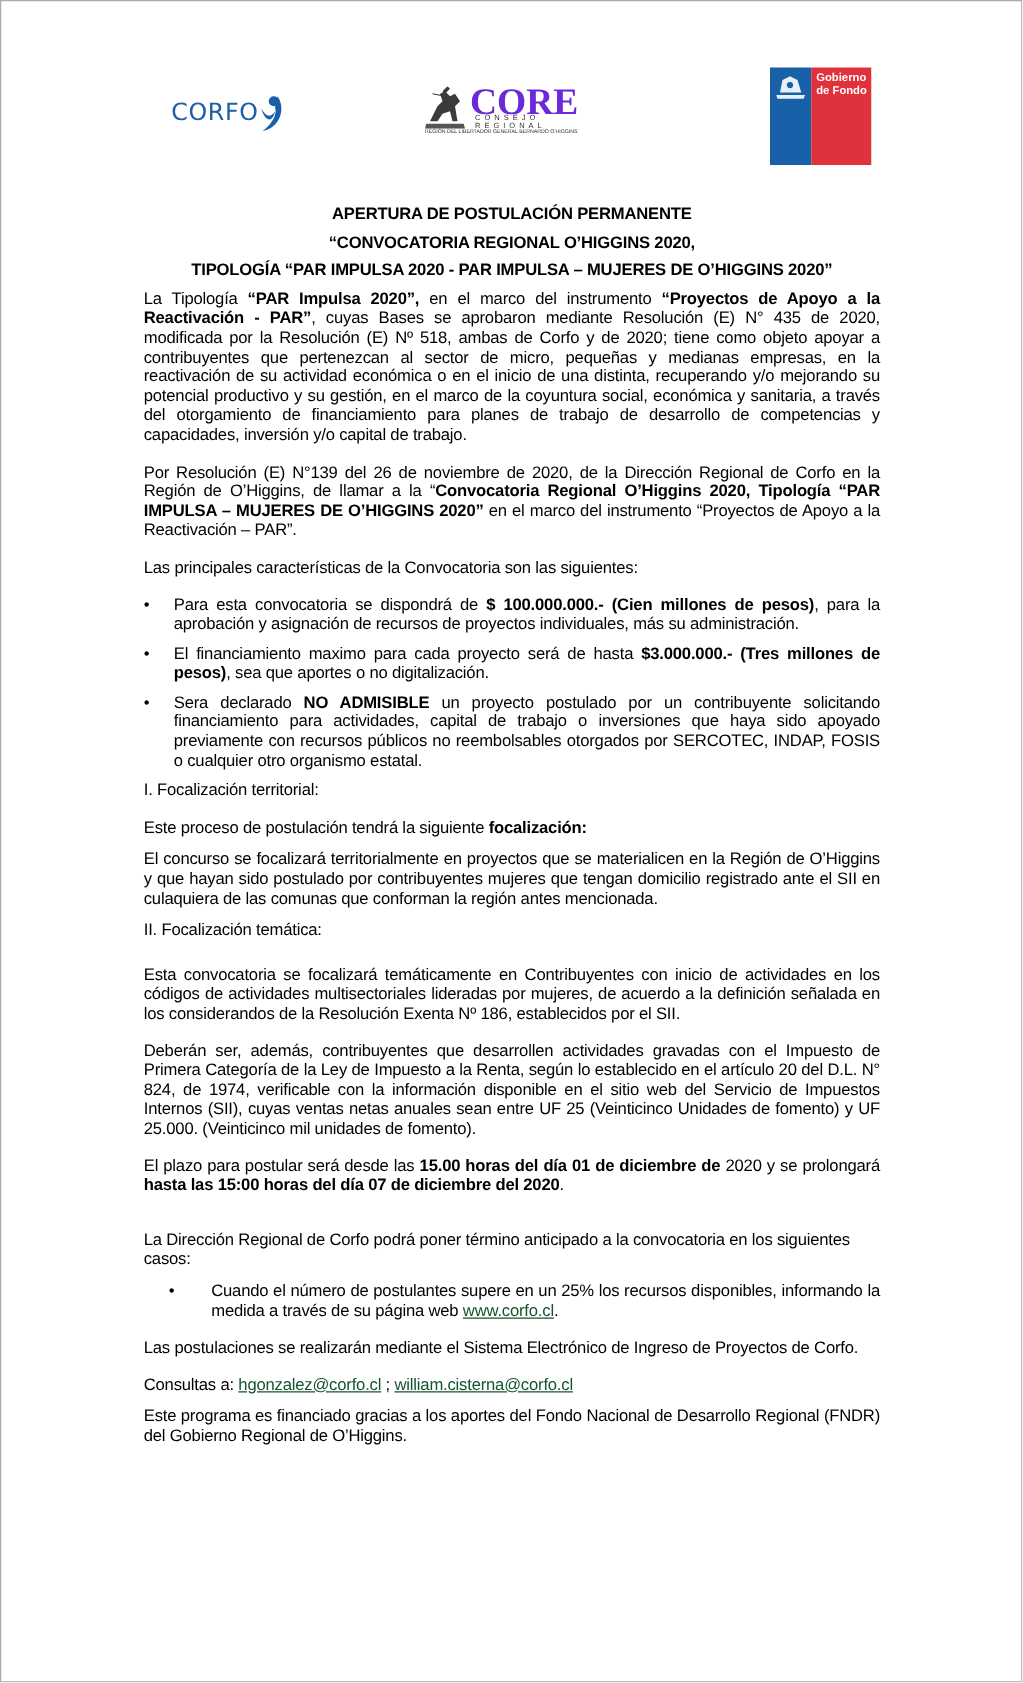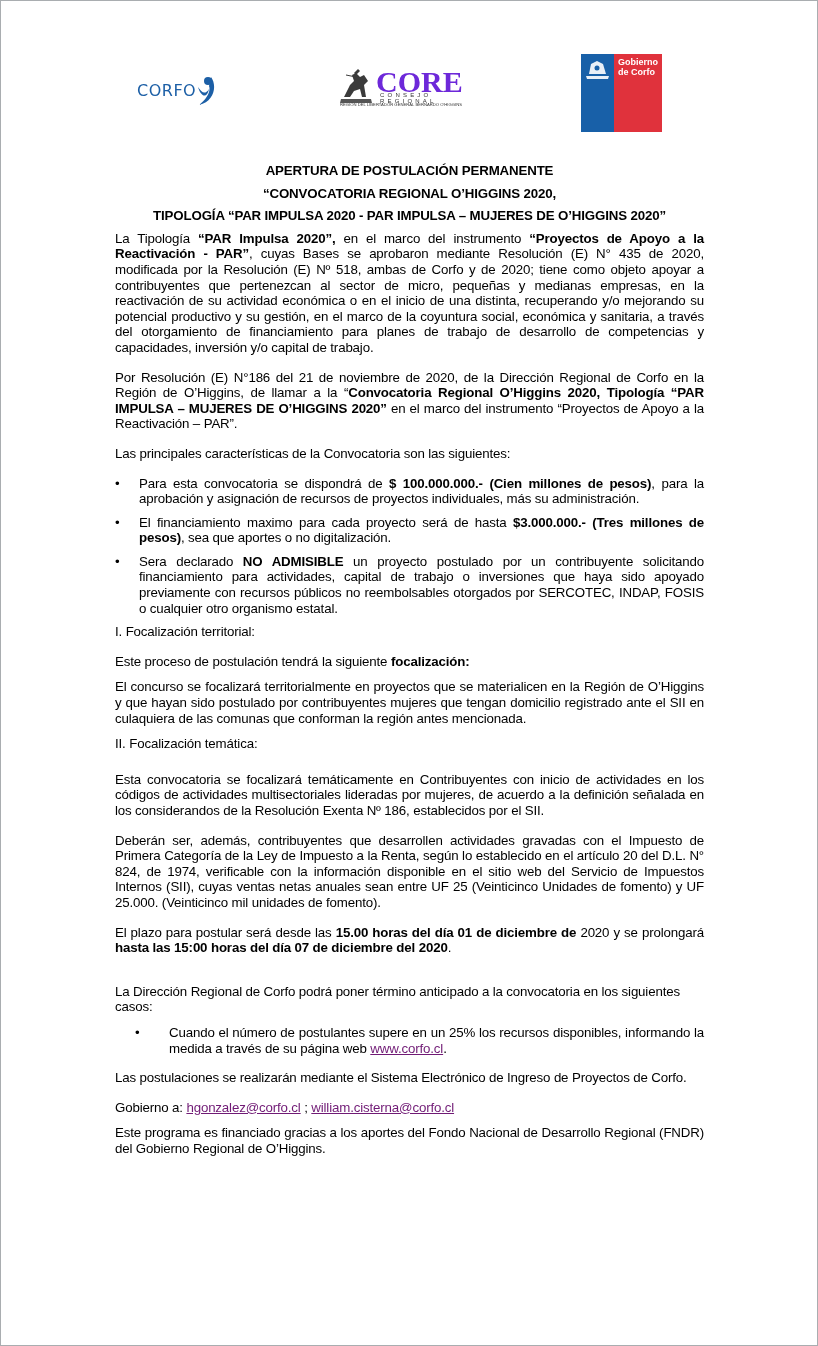--- a/index.html
+++ b/index.html
@@ -5,62 +5,62 @@
   html, body { margin: 0; padding: 0; background: #ffffff; }
   body { width: 818px; height: 1346px; position: relative; overflow: hidden; }
   .frame {
     position: absolute; left: 0; top: 0; width: 816px; height: 1344px;
     border: 1px solid #a9adb0; background: #ffffff;
   }
   .logos { position: absolute; left: 0; top: 0; width: 818px; height: 140px; }
   .corfo-logo {
     position: absolute; left: 136px; top: 72px; height: 34px;
     display: flex; align-items: center;
-    font-family: "DejaVu Sans", sans-serif; font-size: 16px; color: #1c5fa6;
+    font-family: "DejaVu Sans", sans-serif; font-size: 19px; color: #1c5fa6;
     letter-spacing: 0.5px;
   }
   .corfo-mark { position: relative; width: 18px; height: 30px; margin-left: 1px; }
   .core-logo { position: absolute; left: 337px; top: 68px; width: 128px; height: 40px; }
   .core-horse {
     position: absolute; left: 0; top: 0; width: 36px; height: 34px;
   }
   .core-text {
     position: absolute; left: 38px; top: -4px; font-family: Liberation Serif, serif;
     font-weight: bold; font-size: 30px; color: #6d28d9; letter-spacing: 0px;
   }
   .core-sub {
     position: absolute; left: 42px; top: 23px; font-family: "Liberation Sans", sans-serif;
     font-size: 6px; color: #333; letter-spacing: 3.2px;
   }
   .core-sub2 {
     position: absolute; left: 2px; top: 33px; font-family: "Liberation Sans", sans-serif;
     font-size: 4.2px; color: #333; white-space: nowrap;
   }
-  .gob-logo { position: absolute; left: 580px; top: 53px; width: 81px; height: 74px; display: flex; }
+  .gob-logo { position: absolute; left: 615px; top: 53px; width: 81px; height: 74px; display: flex; }
   .gob-blue { width: 33px; height: 78px; background: #1860a8; position: relative; }
   .gob-red { width: 48px; height: 78px; background: #e0323c; position: relative; }
   .gob-text {
     position: absolute; left: 4px; top: 3px; color: #fff; font-family: "Liberation Sans", sans-serif;
     font-size: 9px; font-weight: bold; line-height: 10px;
   }
   .doc {
     position: absolute; left: 114px; top: 160px; width: 589px;
     font-family: "Liberation Sans", sans-serif; font-size: 13.3px; line-height: 15.6px;
     color: #000; letter-spacing: -0.15px;
   }
   .title {
     text-align: center; font-weight: bold; margin: 0 0 7px 0; font-size: 13.3px;
   }
   .title.t1 { margin-top: 2px; }
   p { margin: 0 0 10px 0; text-align: justify; }
   ul { margin: 0; padding: 0; list-style: none; }
   li { position: relative; padding-left: 24px; margin: 0 0 8px 0; text-align: justify; }
   li .bullet { position: absolute; left: 0; top: 0; }
   .indent-list li { padding-left: 34px; margin-left: 20px; }
-  a { color: #701a75; text-decoration: underline; }
+  a { color: #14532d; text-decoration: underline; }
   b { font-weight: bold; }
 </style>
 </head>
 <body>
 
 <div class="frame">
 
   <div class="logos">
     <div class="corfo-logo">
       <span>CORFO</span>
@@ -89,37 +89,37 @@
       <div class="gob-blue">
         <svg width="33" height="30" viewBox="0 0 33 30" style="position:absolute;left:0;top:2px;">
           <path d="M8 18 L10 8 L16 5 L22 8 L25 18 Z" fill="#ffffff" opacity="0.9"></path>
           <path d="M5 20 L28 20 L27 23 L6 23 Z" fill="#ffffff" opacity="0.9"></path>
           <circle cx="16" cy="12" r="2.5" fill="#1860a8"></circle>
         </svg>
       </div>
       <div class="gob-red">
         <div class="gob-text">
           <div>Gobierno</div>
-          <div>de Corfo</div>
+          <div>de Fondo</div>
         </div>
       </div>
     </div>
   </div>
 
   <div class="doc">
     <div class="title t1">APERTURA DE POSTULACIÓN PERMANENTE</div>
     <div class="title">“CONVOCATORIA  REGIONAL O’HIGGINS 2020,</div>
     <div class="title">TIPOLOGÍA “PAR IMPULSA 2020 - PAR IMPULSA – MUJERES DE O’HIGGINS 2020”</div>
 
     <p>
       <span>La Tipología </span><b>“PAR Impulsa 2020”,</b><span> en el marco del instrumento </span><b>“Proyectos de Apoyo a la Reactivación - PAR”</b><span>, cuyas Bases se aprobaron mediante Resolución (E) N° 435 de 2020, modificada por la Resolución (E) Nº 518, ambas de Corfo y de 2020; tiene como objeto apoyar a contribuyentes que pertenezcan al sector de micro, pequeñas y medianas empresas, en la reactivación de su actividad económica o en el inicio de una distinta, recuperando y/o mejorando su potencial productivo y su gestión, en el marco de la coyuntura social, económica y sanitaria, a través del otorgamiento de financiamiento para planes de trabajo de desarrollo de competencias y capacidades, inversión y/o capital de trabajo.</span>
     </p>
 
     <p style="margin-top:14px;">
-      <span>Por Resolución (E) N°186 del 21 de noviembre de 2020, de la Dirección Regional de Corfo en la Región de O’Higgins, de llamar a la “</span><b>Convocatoria Regional O’Higgins 2020, Tipología “PAR IMPULSA – MUJERES DE O’HIGGINS 2020”</b><span> en el marco del instrumento “Proyectos de Apoyo a la Reactivación – PAR”.</span>
+      <span>Por Resolución (E) N°139 del 26 de noviembre de 2020, de la Dirección Regional de Corfo en la Región de O’Higgins, de llamar a la “</span><b>Convocatoria Regional O’Higgins 2020, Tipología “PAR IMPULSA – MUJERES DE O’HIGGINS 2020”</b><span> en el marco del instrumento “Proyectos de Apoyo a la Reactivación – PAR”.</span>
     </p>
 
     <p style="margin-top:14px;margin-bottom:14px;">Las principales características de la Convocatoria son las siguientes:</p>
 
     <ul>
       <li>
         <span class="bullet">•</span>
         <span>Para esta convocatoria se dispondrá de </span><b>$ 100.000.000.- (Cien millones de pesos)</b><span>, para la aprobación y asignación de recursos de proyectos individuales, más su administración.</span>
       </li>
       <li>
@@ -150,18 +150,18 @@
     <ul class="indent-list">
       <li style="margin-bottom:14px;">
         <span class="bullet">•</span>
         <span>Cuando el número de postulantes supere en un 25% los recursos disponibles, informando la medida a través de su página web </span><a href="#">www.corfo.cl</a><span>.</span>
       </li>
     </ul>
 
     <p style="margin-bottom:14px;">Las postulaciones se realizarán  mediante el Sistema Electrónico de Ingreso de Proyectos de Corfo.</p>
 
     <p style="margin-bottom:10px;">
-      <span>Gobierno a: </span><a href="#">hgonzalez@corfo.cl</a><span> ; </span><a href="#">william.cisterna@corfo.cl</a>
+      <span>Consultas a: </span><a href="#">hgonzalez@corfo.cl</a><span> ; </span><a href="#">william.cisterna@corfo.cl</a>
     </p>
 
     <p>Este programa es financiado gracias a los aportes del Fondo Nacional de Desarrollo Regional (FNDR)  del Gobierno Regional de O’Higgins.</p>
   </div>
 </div>
 
 </body></html>

